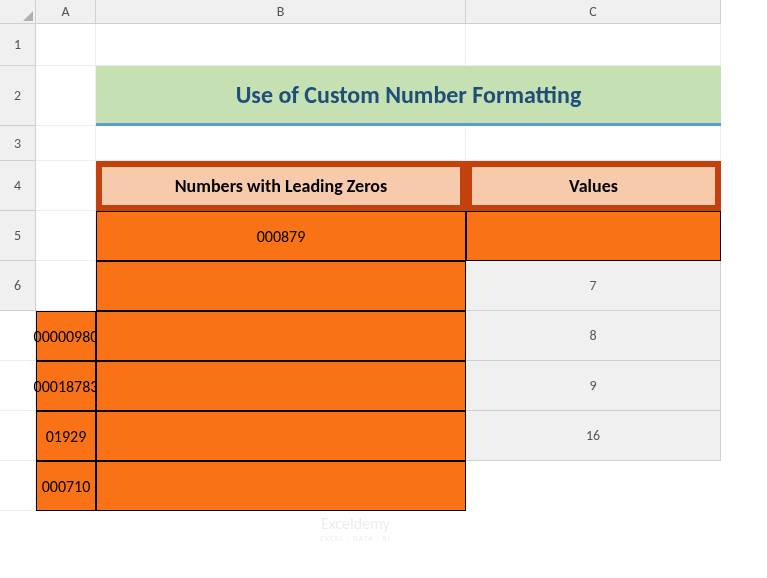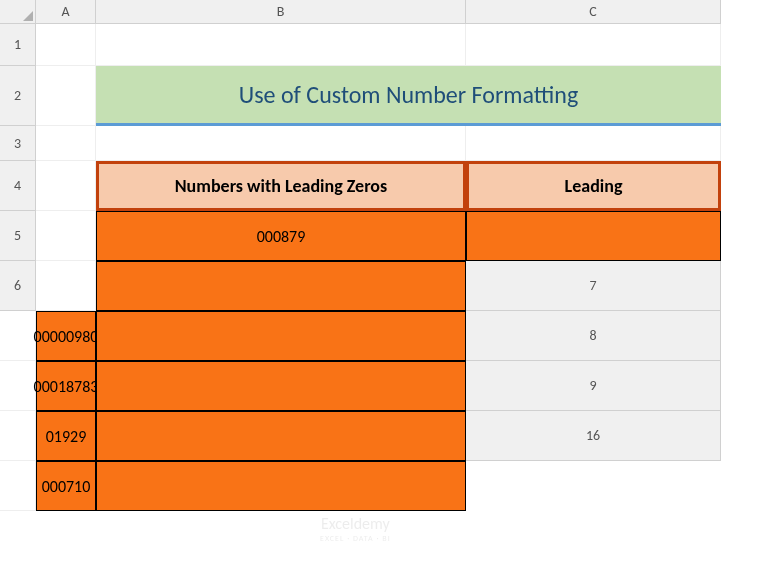--- a/index.html
+++ b/index.html
@@ -65,27 +65,27 @@
       align-items: center;
       justify-content: center;
     }
     .title-cell {
       background: #c5e0b3;
       border-bottom: 3px solid #5b9bd5;
       display: flex;
       align-items: center;
       justify-content: center;
       font-size: 24px;
-      font-weight: normal;
+      font-weight: bold;
       color: #1f4e79;
       grid-column: 3 / 5;
     }
     .table-header {
       background: #f7caac;
-      border: 3px solid #c2410c;
+      border: 6px solid #c2410c;
       display: flex;
       align-items: center;
       justify-content: center;
       font-size: 18px;
       font-weight: bold;
       color: #000000;
     }
     .table-cell {
       background: #f97316;
       border: 1px solid #000000;
@@ -130,21 +130,21 @@
   <div class="title-cell">Use of Custom Number Formatting</div>
 
   <div class="row-header">3</div>
   <div class="cell"></div>
   <div class="cell"></div>
   <div class="cell"></div>
 
   <div class="row-header">4</div>
   <div class="cell"></div>
   <div class="table-header">Numbers with Leading Zeros</div>
-  <div class="table-header">Leading</div>
+  <div class="table-header">Values</div>
 
   <div class="row-header">5</div>
   <div class="cell"></div>
   <div class="table-cell">000879</div>
   <div class="table-cell"></div>
 
   <div class="row-header">6</div>
   <div class="cell"></div>
   <div class="table-cell"></div>
 

